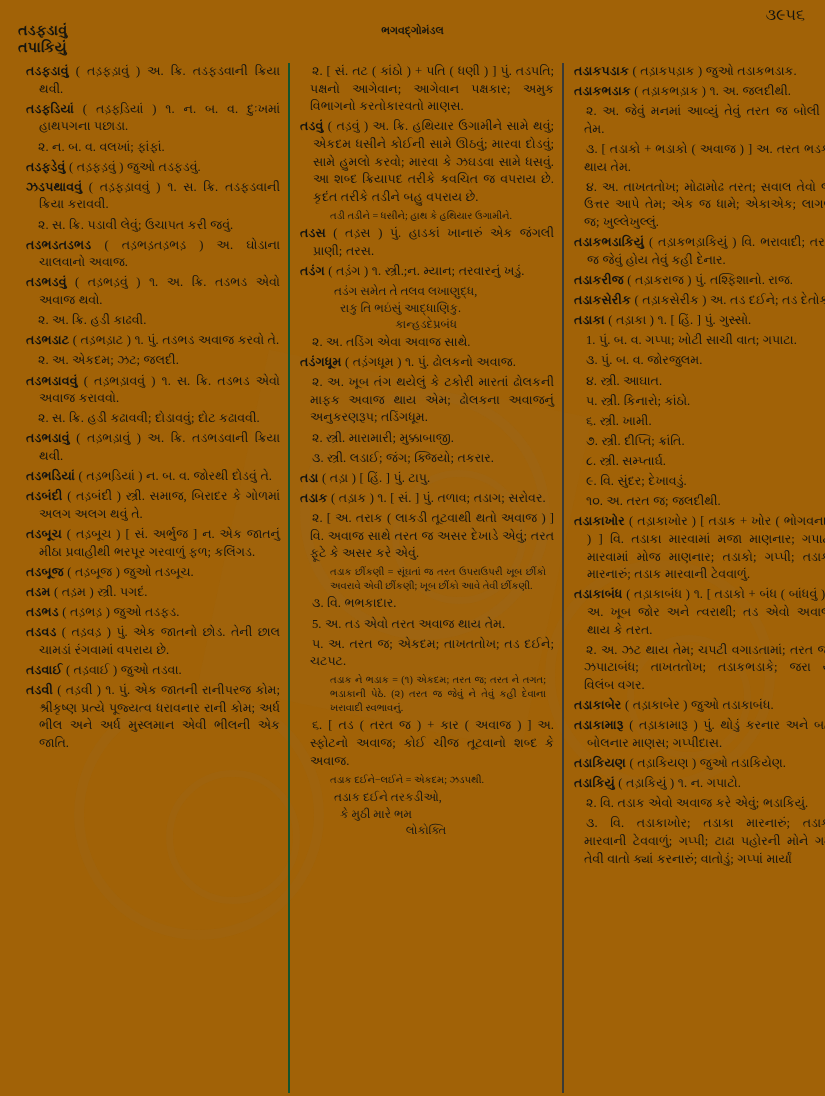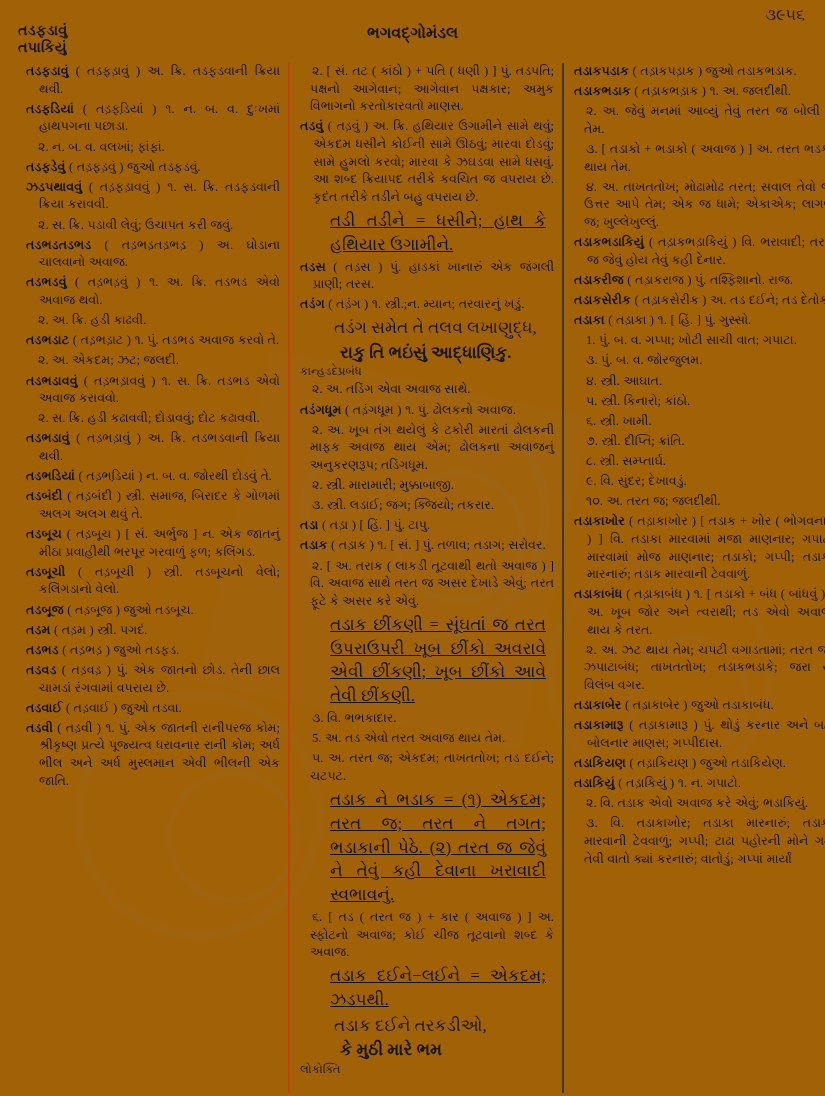--- a/index.html
+++ b/index.html
@@ -55,21 +55,21 @@
     font-weight: bold;
     color: #16150f;
     letter-spacing: 0.2px;
   }
   .hdr-left div { white-space: nowrap; }
   .hdr-center {
     position: absolute;
     left: 0; top: 24px;
     width: 825px;
     text-align: center;
-    font-size: 16px;
+    font-size: 11px;
     font-weight: bold;
     color: #15140f;
   }
   .hdr-right {
     position: absolute;
     right: 20px; top: 6px;
     font-size: 16px;
     font-weight: normal;
     color: #15140f;
   }
@@ -82,21 +82,21 @@
     height: 1030px;
     display: flex;
     box-sizing: border-box;
   }
   .column {
     box-sizing: border-box;
     padding: 0 8px 0 10px;
     position: relative;
   }
   .col1 { width: 272px; }
-  .col2 { width: 276px; border-left: 2px solid #c2410c; border-right: 2px solid #3a3a36;}
+  .col2 { width: 276px; border-left: 2px solid #14532d; border-right: 2px solid #3a3a36;}
   .col3 { width: 277px; }
 
   .entry {
     font-size: 12.6px;
     line-height: 1.40;
     color: #121210;
     margin: 0 0 2.5px 0;
     text-align: justify;
     text-justify: inter-word;
     text-indent: 0;
@@ -106,43 +106,42 @@
   }
   .entry.sense {
     padding-left: 10px;
     text-indent: 2px;
   }
   .entry .hw {
     font-weight: bold;
     letter-spacing: 0.1px;
   }
   .quote {
-    font-size: 17px;
+    font-size: 12px;
     line-height: 1.38;
     color: #161614;
     margin: 1px 0 1px 0;
     padding-left: 34px;
     text-indent: 0;
   }
-  .quote-line2 { padding-left: 40px; font-weight: bold; }
+  .quote-line2 { padding-left: 40px; }
   .attrib {
     font-size: 11.6px;
-    text-align: left;
+    text-align: center;
     margin: 0 2px 3px 0;
     color: #161614;
   }
   .sub {
-    font-size: 17px;
+    font-size: 10px;
     line-height: 1.40;
     color: #121210;
     margin: 0 8px 2px 0;
     padding-left: 30px;
     text-indent: 0;
     text-align: justify;
-    text-decoration: underline;
   }
 </style>
 </head>
 <body>
 
 <div id="page">
 
   <div class="wm-sweep"></div>
   <div class="watermark wm1"></div>
   <div class="watermark wm2"></div>
@@ -172,21 +171,20 @@
         <p class="entry"><span class="hw">તડભડવું</span><span> ( તડ઼ભડ઼વું ) ૧. અ. ક્રિ. તડભડ એવો અવાજ થવો.</span></p>
         <p class="entry sense">૨. અ. ક્રિ. હડી કાઢવી.</p>
         <p class="entry"><span class="hw">તડભડાટ</span><span> ( તડ઼ભડ઼ાટ ) ૧. પું. તડભડ અવાજ કરવો તે.</span></p>
         <p class="entry sense">૨. અ. એકદમ; ઝટ; જલદી.</p>
         <p class="entry"><span class="hw">તડભડાવવું</span><span> ( તડ઼ભડ઼ાવવું ) ૧. સ. ક્રિ. તડભડ એવો અવાજ કરાવવો.</span></p>
         <p class="entry sense">૨. સ. ક્રિ. હડી કઢાવવી; દોડાવવું; દોટ કઢાવવી.</p>
         <p class="entry"><span class="hw">તડભડાવું</span><span> ( તડ઼ભડ઼ાવું ) અ. ક્રિ. તડભડવાની ક્રિયા થવી.</span></p>
         <p class="entry"><span class="hw">તડભડિયાં</span><span> ( તડ઼ભડિ઼યાં ) ન. બ. વ. જોરથી દોડવું તે.</span></p>
         <p class="entry"><span class="hw">તડબંદી</span><span> ( તડ઼બંદી ) સ્ત્રી. સમાજ, બિરાદર કે ગોળમાં અલગ અલગ થવું તે.</span></p>
         <p class="entry"><span class="hw">તડબૂચ</span><span> ( તડ઼બૂચ ) [ સં. અર્ભુજ ] ન. એક જાતનું મીઠા પ્રવાહીથી ભરપૂર ગરવાળું ફળ; કલિંગડ.</span></p>
-        <p class="entry"><span class="hw">તડબૂચી</span><span> ( તડ઼બૂચી ) સ્ત્રી. તડબૂચનો વેલો; કલિંગડાનો વેલો.</span></p>
         <p class="entry"><span class="hw">તડબૂજ</span><span> ( તડ઼બૂજ ) જુઓ તડબૂચ.</span></p>
         <p class="entry"><span class="hw">તડમ</span><span> ( તડ઼મ ) સ્ત્રી. પગદં.</span></p>
         <p class="entry"><span class="hw">તડભડ</span><span> ( તડ઼ભડ઼ ) જુઓ તડફડ.</span></p>
         <p class="entry"><span class="hw">તડવડ</span><span> ( તડ઼વડ઼ ) પું. એક જાતનો છોડ. તેની છાલ ચામડાં રંગવામાં વપરાય છે.</span></p>
         <p class="entry"><span class="hw">તડવાઈ</span><span> ( તડ઼વાઈ ) જુઓ તડવા.</span></p>
         <p class="entry"><span class="hw">તડવી</span><span> ( તડ઼વી ) ૧. પું. એક જાતની રાનીપરજ કોમ; શ્રીકૃષ્ણ પ્રત્યે પૂજ્યત્વ ધરાવનાર રાની કોમ; અર્ધ ભીલ અને અર્ધ મુસ્લમાન એવી ભીલની એક જાતિ.</span></p>
       </div>
     <div class="column col2">
         <p class="entry sense">૨. [ સં. તટ ( કાંઠો ) + પતિ ( ધણી ) ] પું. તડપતિ; પક્ષનો આગેવાન; આગેવાન પક્ષકાર; અમુક વિભાગનો કરતોકારવતો માણસ.</p>
         <p class="entry"><span class="hw">તડવું</span><span> ( તડ઼વું ) અ. ક્રિ. હથિયાર ઉગામીને સામે થવું; એકદમ ધસીને કોઈની સામે ઊઠવું; મારવા દોડવું; સામે હુમલો કરવો; મારવા કે ઝઘડવા સામે ધસવું. આ શબ્દ ક્રિયાપદ તરીકે કવચિત જ વપરાય છે. કૃદંત તરીકે તડીને બહુ વપરાય છે.</span></p>

